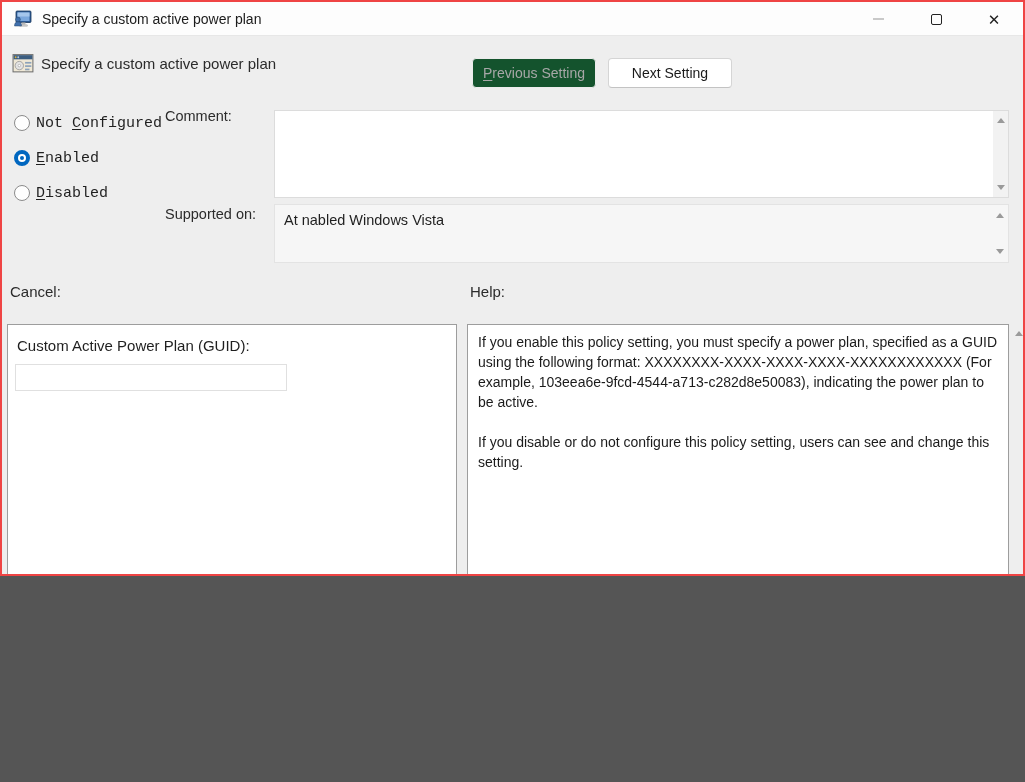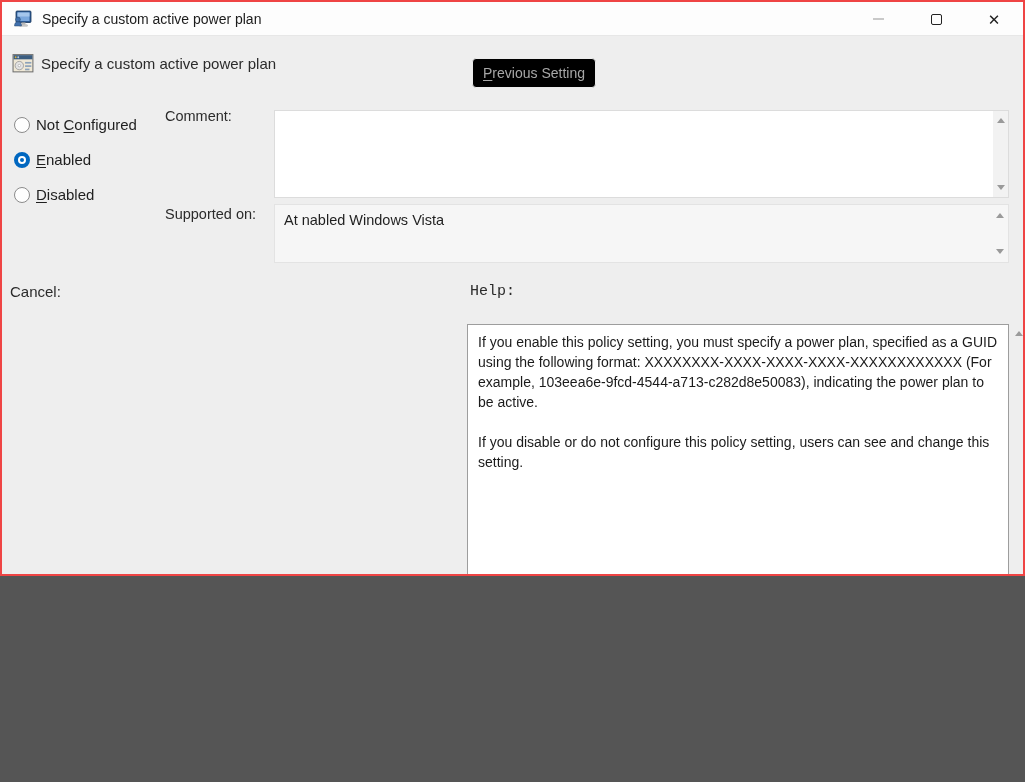--- a/index.html
+++ b/index.html
@@ -42,30 +42,30 @@
   
   .setting-icon { position: absolute; left: 10px; top: 50px; width: 23px; height: 23px; }
   .setting-title { position: absolute; left: 39px; top: 53px; font-size: 15px; color: #2b2b2b; }
   .nav-btn {
     position: absolute; top: 56px; height: 30px; width: 124px;
     border-radius: 4px; font-size: 14px;
     font-family: "Liberation Sans", sans-serif;
   }
   .nav-btn.prev {
     left: 470px;
-    background: #000000; border: 1px solid #ececec; color: #a7a7a7;
+    background: #14532d; border: 1px solid #ececec; color: #a7a7a7;
   }
   .nav-btn.next {
     left: 606px;
     background: #ffffff; border: 1px solid #d5d5d5; border-bottom-color: #c3c3c3; color: #1a1a1a;
   }
   .nav-btn u, .footer-btn u, .radio-label u { text-decoration: underline; text-underline-offset: 2px; }
 
   
-  .radio-row { position: absolute; left: 12px; display: flex; align-items: flex-end; height: 20px; cursor: default; }
+  .radio-row { position: absolute; left: 12px; display: flex; align-items: center; height: 20px; cursor: default; font-family: Liberation Mono, monospace; }
   .radio-row.r0 { top: 111px; }
   .radio-row.r1 { top: 146px; }
   .radio-row.r2 { top: 181px; }
   .radio-dot {
     width: 16px; height: 16px; border-radius: 50%;
     border: 1px solid #8b8b8b; background: #fefefe;
     flex: 0 0 auto; position: relative;
   }
   .radio-dot.checked { border: 4.5px solid #0067c0; background: #fff; }
   .radio-dot.checked::after {
@@ -98,21 +98,21 @@
   .arrow-up, .arrow-down {
     position: absolute; left: 50%; margin-left: -4px;
     width: 0; height: 0;
     border-left: 4px solid transparent; border-right: 4px solid transparent;
   }
   .arrow-up   { top: 7px;    border-bottom: 5px solid #9a9a9a; }
   .arrow-down { bottom: 7px; border-top: 5px solid #9a9a9a; }
 
   
   .options-label { left: 8px;  top: 281px; font-size: 15px; }
-  .help-label    { left: 468px; top: 281px; font-size: 15px; font-family: Liberation Mono, monospace; }
+  .help-label    { left: 468px; top: 281px; font-size: 15px; }
   .options-panel {
     position: absolute; left: 5px; top: 322px; width: 450px; height: 401px;
     background: #ffffff; border: 1px solid #9d9d9d;
   }
   .guid-label { position: absolute; left: 9px; top: 12px; font-size: 15px; color: #1f1f1f; }
   .guid-input {
     position: absolute; left: 7px; top: 39px; width: 272px; height: 27px;
     border: 1px solid #e0e0e0; background: #fff; outline: none;
     font-family: "Liberation Sans", sans-serif; font-size: 14px; padding: 0 6px;
   }
@@ -173,20 +173,23 @@
     <circle cx="7" cy="13" r="1.2" fill="#ffffff" stroke="#8f8f8f" stroke-width="0.5"></circle>
     <rect x="12.5" y="9.5" width="6" height="1.6" fill="#8ba2bb"></rect>
     <rect x="12.5" y="12.7" width="6" height="1.6" fill="#8ba2bb"></rect>
     <rect x="12.5" y="15.9" width="4.2" height="1.6" fill="#8ba2bb"></rect>
   </svg>
   <span class="setting-title">Specify a custom active power plan</span>
 
   <button class="nav-btn prev" disabled="">
     <u>P</u><span>revious Setting</span>
   </button>
+  <button class="nav-btn next">
+    <span>Next Setting</span>
+  </button>
 
   <div class="radio-row r0">
     <span class="radio-dot"></span>
     <span class="radio-label"><span>Not </span><u>C</u><span>onfigured</span></span>
   </div>
   <div class="radio-row r1">
     <span class="radio-dot checked"></span>
     <span class="radio-label"><span></span><u>E</u><span>nabled</span></span>
   </div>
   <div class="radio-row r2">
@@ -208,20 +211,24 @@
     <span>At nabled Windows Vista</span>
     <div class="scroll-strip flat">
       <span class="arrow-up"></span>
       <span class="arrow-down"></span>
     </div>
   </div>
 
   <span class="field-label options-label">Cancel:</span>
   <span class="field-label help-label">Help:</span>
 
+  <div class="options-panel">
+    <span class="guid-label">Custom Active Power Plan (GUID):</span>
+    <input class="guid-input" type="text" value="" style="">
+  </div>
 
   <div class="help-panel">
     <p>If you enable this policy setting, you must specify a power plan, specified as a GUID using the following format: XXXXXXXX-XXXX-XXXX-XXXX-XXXXXXXXXXXX (For example, 103eea6e-9fcd-4544-a713-c282d8e50083), indicating the power plan to be active.</p>
     <p>If you disable or do not configure this policy setting, users can see and change this setting.</p>
   </div>
   <div class="help-scrollbar">
     <span class="arrow-up"></span>
     <span class="arrow-down"></span>
   </div>
 

